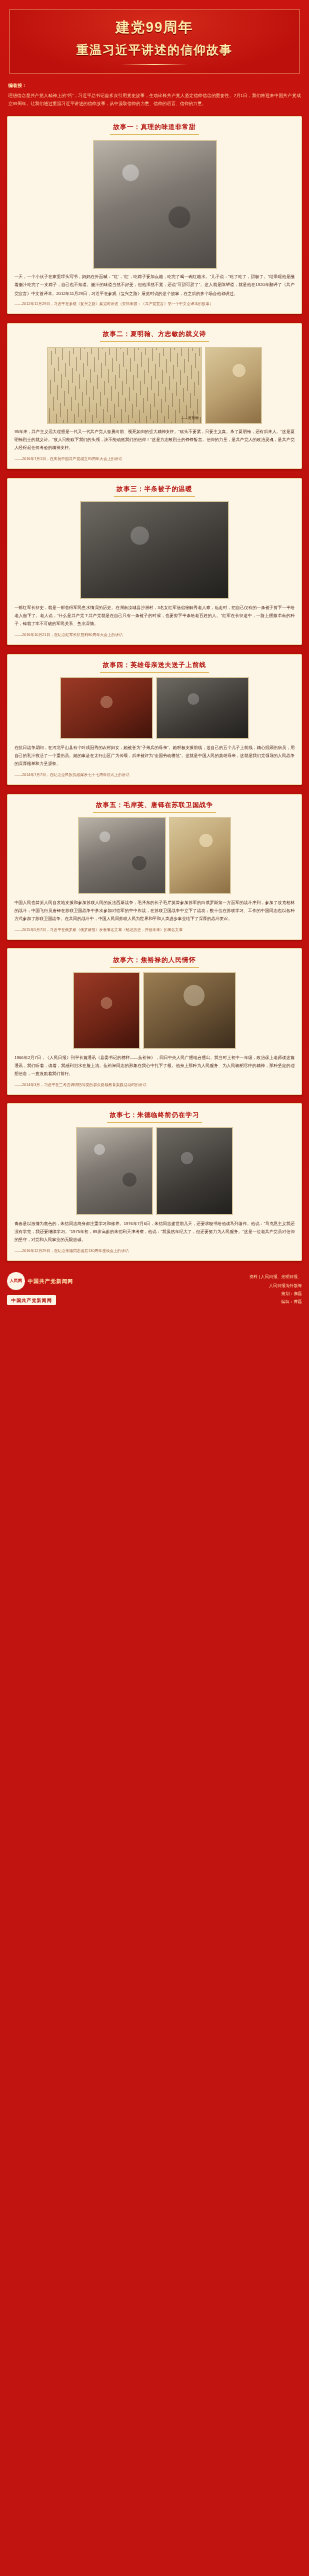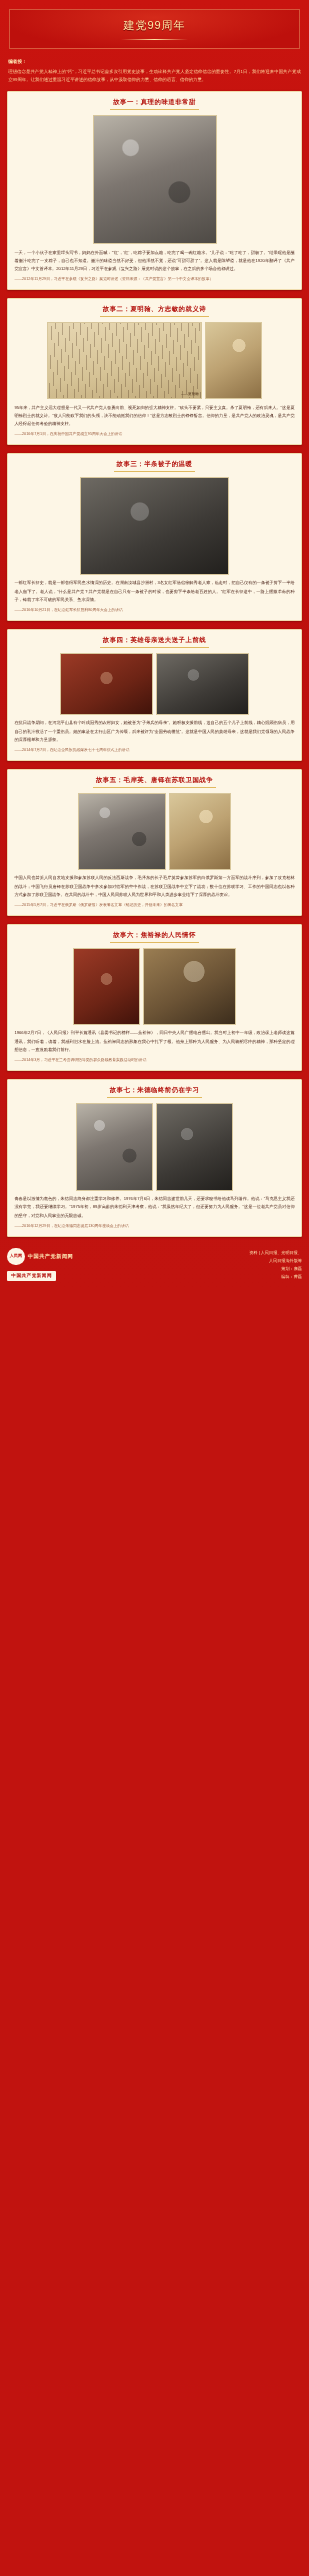--- a/index.html
+++ b/index.html
@@ -21,22 +21,22 @@
     padding:9.3px 9.3px 5.2px 9.3px;
     text-align:center;
     position:relative;
   }
   .header-inner {
     border:0.5px solid rgba(255,222,150,0.35);
     padding:7.2px 5.2px 8.2px 5.2px;
     background:radial-gradient(ellipse at 50% 20%, #d42a1a 0%, #bd100c 75%);
   }
   .title1 {
-    font-size:11px;
-    font-weight:normal;
+    font-size:14px;
+    font-weight:bold;
     color:#ffe9a8;
     letter-spacing:1px;
     text-shadow:0 0.5px 0 #7b0703;
     line-height:1.5;
   }
   .title2 {
     font-size:12px;
     font-weight:bold;
     color:#ffe9a8;
     letter-spacing:1px;
@@ -194,20 +194,21 @@
   }
 </style>
 </head>
 <body>
 
 <div class="page">
 
   <div class="header">
     <div class="header-inner">
       <div class="title1">建党99周年</div>
+      <div class="title2">重温习近平讲述的信仰故事</div>
       <div class="title-rule"></div>
     </div>
   </div>
 
   <div class="editor-note">
     <span class="en-label">编者按：</span>
     <span>理想信念是共产党人精神上的"钙"，习近平总书记曾多次引用党史故事，生动诠释共产党人坚定信仰信念的重要性。7月1日，我们将迎来中国共产党成立99周年。让我们通过重温习近平讲述的信仰故事，从中汲取信仰的力量、信仰的语言、信仰的力量。</span>
   </div>
 
   <div class="card">

